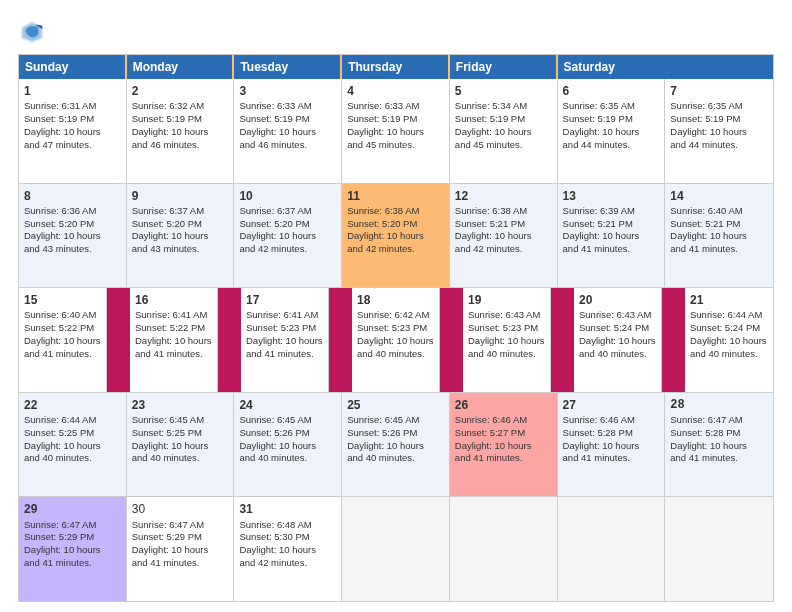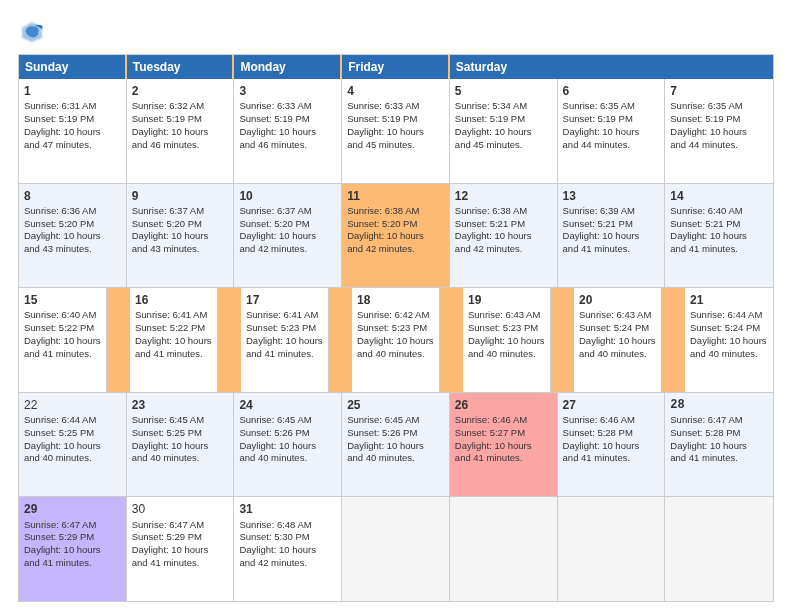--- a/index.html
+++ b/index.html
@@ -135,22 +135,23 @@
     </div>
     <div class="title-block">
       <div class="month-title"></div>
       <div class="location"></div>
     </div>
   </div>
 
   <div class="calendar">
     <div class="cal-header">
     <div class="cal-header-cell">Sunday</div>
+        <div class="cal-header-cell">Monday</div>
         <div class="cal-header-cell">Tuesday</div>
-        <div class="cal-header-cell">Monday</div>
+        <div class="cal-header-cell">Thursday</div>
         <div class="cal-header-cell">Friday</div>
         <div class="cal-header-cell">Saturday</div>
       </div>
     <div class="cal-body">
     <div class="cal-row" style="background: rgb(255, 255, 255);">
           <div class="cal-cell" style="background: rgb(255, 255, 255);"><span class="day-num" style="font-size: 12px; font-weight: bold; display: block;">1</span><span>Sunrise: 6:31 AM</span><br><span>Sunset: 5:19 PM</span><br><span>Daylight: 10 hours</span><br><span>and 47 minutes.</span></div>
           <div class="cal-cell" style="background: rgb(255, 255, 255);"><span class="day-num" style="font-size: 12px; font-weight: bold; display: block;">2</span><span>Sunrise: 6:32 AM</span><br><span>Sunset: 5:19 PM</span><br><span>Daylight: 10 hours</span><br><span>and 46 minutes.</span></div>
           <div class="cal-cell" style="background: rgb(255, 255, 255);"><span class="day-num" style="font-size: 12px; font-weight: bold; display: block;">3</span><span>Sunrise: 6:33 AM</span><br><span>Sunset: 5:19 PM</span><br><span>Daylight: 10 hours</span><br><span>and 46 minutes.</span></div>
           <div class="cal-cell" style="background: rgb(255, 255, 255);"><span class="day-num" style="font-size: 12px; font-weight: bold; display: block;">4</span><span>Sunrise: 6:33 AM</span><br><span>Sunset: 5:19 PM</span><br><span>Daylight: 10 hours</span><br><span>and 45 minutes.</span></div>
           <div class="cal-cell" style="background: rgb(255, 255, 255);"><span class="day-num" style="font-size: 12px; font-weight: bold; display: block;">5</span><span>Sunrise: 5:34 AM</span><br><span>Sunset: 5:19 PM</span><br><span>Daylight: 10 hours</span><br><span>and 45 minutes.</span></div>
@@ -159,31 +160,31 @@
         </div>
         <div class="cal-row" style="background: rgb(238, 243, 251);">
           <div class="cal-cell" style="background: rgb(238, 243, 251);"><span class="day-num" style="font-size: 12px; font-weight: bold; display: block;">8</span><span>Sunrise: 6:36 AM</span><br><span>Sunset: 5:20 PM</span><br><span>Daylight: 10 hours</span><br><span>and 43 minutes.</span></div>
           <div class="cal-cell" style="background: rgb(238, 243, 251);"><span class="day-num" style="font-size: 12px; font-weight: bold; display: block;">9</span><span>Sunrise: 6:37 AM</span><br><span>Sunset: 5:20 PM</span><br><span>Daylight: 10 hours</span><br><span>and 43 minutes.</span></div>
           <div class="cal-cell" style="background: rgb(238, 243, 251);"><span class="day-num" style="font-size: 12px; font-weight: bold; display: block;">10</span><span>Sunrise: 6:37 AM</span><br><span>Sunset: 5:20 PM</span><br><span>Daylight: 10 hours</span><br><span>and 42 minutes.</span></div>
           <div class="cal-cell" style="background: #fdba74;"><span class="day-num" style="font-size: 12px; font-weight: bold; display: block;">11</span><span>Sunrise: 6:38 AM</span><br><span>Sunset: 5:20 PM</span><br><span>Daylight: 10 hours</span><br><span>and 42 minutes.</span></div>
           <div class="cal-cell" style="background: rgb(238, 243, 251);"><span class="day-num" style="font-size: 12px; font-weight: bold; display: block;">12</span><span>Sunrise: 6:38 AM</span><br><span>Sunset: 5:21 PM</span><br><span>Daylight: 10 hours</span><br><span>and 42 minutes.</span></div>
           <div class="cal-cell" style="background: rgb(238, 243, 251);"><span class="day-num" style="font-size: 12px; font-weight: bold; display: block;">13</span><span>Sunrise: 6:39 AM</span><br><span>Sunset: 5:21 PM</span><br><span>Daylight: 10 hours</span><br><span>and 41 minutes.</span></div>
           <div class="cal-cell" style="background: rgb(238, 243, 251);"><span class="day-num" style="font-size: 12px; font-weight: bold; display: block;">14</span><span>Sunrise: 6:40 AM</span><br><span>Sunset: 5:21 PM</span><br><span>Daylight: 10 hours</span><br><span>and 41 minutes.</span></div>
         </div>
-        <div class="cal-row" style="background: #fdba74; gap: 23px;">
+        <div class="cal-row" style="background: #be185d; gap: 23px;">
           <div class="cal-cell" style="background: rgb(255, 255, 255);"><span class="day-num" style="font-size: 12px; font-weight: bold; display: block;">15</span><span>Sunrise: 6:40 AM</span><br><span>Sunset: 5:22 PM</span><br><span>Daylight: 10 hours</span><br><span>and 41 minutes.</span></div>
           <div class="cal-cell" style="background: rgb(255, 255, 255);"><span class="day-num" style="font-size: 12px; font-weight: bold; display: block;">16</span><span>Sunrise: 6:41 AM</span><br><span>Sunset: 5:22 PM</span><br><span>Daylight: 10 hours</span><br><span>and 41 minutes.</span></div>
           <div class="cal-cell" style="background: rgb(255, 255, 255);"><span class="day-num" style="font-size: 12px; font-weight: bold; display: block;">17</span><span>Sunrise: 6:41 AM</span><br><span>Sunset: 5:23 PM</span><br><span>Daylight: 10 hours</span><br><span>and 41 minutes.</span></div>
           <div class="cal-cell" style="background: rgb(255, 255, 255);"><span class="day-num" style="font-size: 12px; font-weight: bold; display: block;">18</span><span>Sunrise: 6:42 AM</span><br><span>Sunset: 5:23 PM</span><br><span>Daylight: 10 hours</span><br><span>and 40 minutes.</span></div>
           <div class="cal-cell" style="background: rgb(255, 255, 255);"><span class="day-num" style="font-size: 12px; font-weight: bold; display: block;">19</span><span>Sunrise: 6:43 AM</span><br><span>Sunset: 5:23 PM</span><br><span>Daylight: 10 hours</span><br><span>and 40 minutes.</span></div>
           <div class="cal-cell" style="background: rgb(255, 255, 255);"><span class="day-num" style="font-size: 12px; font-weight: bold; display: block;">20</span><span>Sunrise: 6:43 AM</span><br><span>Sunset: 5:24 PM</span><br><span>Daylight: 10 hours</span><br><span>and 40 minutes.</span></div>
           <div class="cal-cell" style="background: rgb(255, 255, 255);"><span class="day-num" style="font-size: 12px; font-weight: bold; display: block;">21</span><span>Sunrise: 6:44 AM</span><br><span>Sunset: 5:24 PM</span><br><span>Daylight: 10 hours</span><br><span>and 40 minutes.</span></div>
         </div>
         <div class="cal-row" style="background: rgb(238, 243, 251);">
-          <div class="cal-cell" style="background: rgb(238, 243, 251);"><span class="day-num" style="font-size: 12px; font-weight: normal; display: block;">22</span><span>Sunrise: 6:44 AM</span><br><span>Sunset: 5:25 PM</span><br><span>Daylight: 10 hours</span><br><span>and 40 minutes.</span></div>
+          <div class="cal-cell" style="background: rgb(238, 243, 251);"><span class="day-num" style="font-size: 12px; font-weight: bold; display: block;">22</span><span>Sunrise: 6:44 AM</span><br><span>Sunset: 5:25 PM</span><br><span>Daylight: 10 hours</span><br><span>and 40 minutes.</span></div>
           <div class="cal-cell" style="background: rgb(238, 243, 251);"><span class="day-num" style="font-size: 12px; font-weight: bold; display: block;">23</span><span>Sunrise: 6:45 AM</span><br><span>Sunset: 5:25 PM</span><br><span>Daylight: 10 hours</span><br><span>and 40 minutes.</span></div>
           <div class="cal-cell" style="background: rgb(238, 243, 251);"><span class="day-num" style="font-size: 12px; font-weight: bold; display: block;">24</span><span>Sunrise: 6:45 AM</span><br><span>Sunset: 5:26 PM</span><br><span>Daylight: 10 hours</span><br><span>and 40 minutes.</span></div>
           <div class="cal-cell" style="background: rgb(238, 243, 251);"><span class="day-num" style="font-size: 12px; font-weight: bold; display: block;">25</span><span>Sunrise: 6:45 AM</span><br><span>Sunset: 5:26 PM</span><br><span>Daylight: 10 hours</span><br><span>and 40 minutes.</span></div>
           <div class="cal-cell" style="background: #fca5a5;"><span class="day-num" style="font-size: 12px; font-weight: bold; display: block;">26</span><span>Sunrise: 6:46 AM</span><br><span>Sunset: 5:27 PM</span><br><span>Daylight: 10 hours</span><br><span>and 41 minutes.</span></div>
           <div class="cal-cell" style="background: rgb(238, 243, 251);"><span class="day-num" style="font-size: 12px; font-weight: bold; display: block;">27</span><span>Sunrise: 6:46 AM</span><br><span>Sunset: 5:28 PM</span><br><span>Daylight: 10 hours</span><br><span>and 41 minutes.</span></div>
           <div class="cal-cell" style="background: rgb(238, 243, 251);"><span class="day-num" style="font-size: 12px; font-weight: bold; display: block; font-family: Liberation Mono, monospace;">28</span><span>Sunrise: 6:47 AM</span><br><span>Sunset: 5:28 PM</span><br><span>Daylight: 10 hours</span><br><span>and 41 minutes.</span></div>
         </div>
         <div class="cal-row" style="background: rgb(255, 255, 255);">
           <div class="cal-cell" style="background: #c4b5fd;"><span class="day-num" style="font-size: 12px; font-weight: bold; display: block;">29</span><span>Sunrise: 6:47 AM</span><br><span>Sunset: 5:29 PM</span><br><span>Daylight: 10 hours</span><br><span>and 41 minutes.</span></div>
           <div class="cal-cell" style="background: rgb(255, 255, 255);"><span class="day-num" style="font-size: 12px; font-weight: normal; display: block;">30</span><span>Sunrise: 6:47 AM</span><br><span>Sunset: 5:29 PM</span><br><span>Daylight: 10 hours</span><br><span>and 41 minutes.</span></div>

